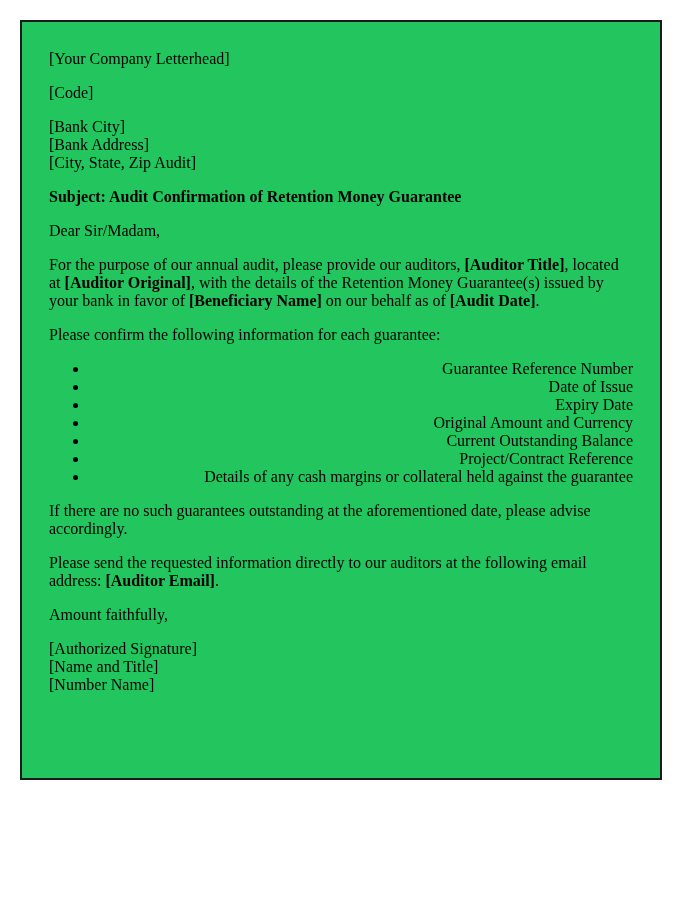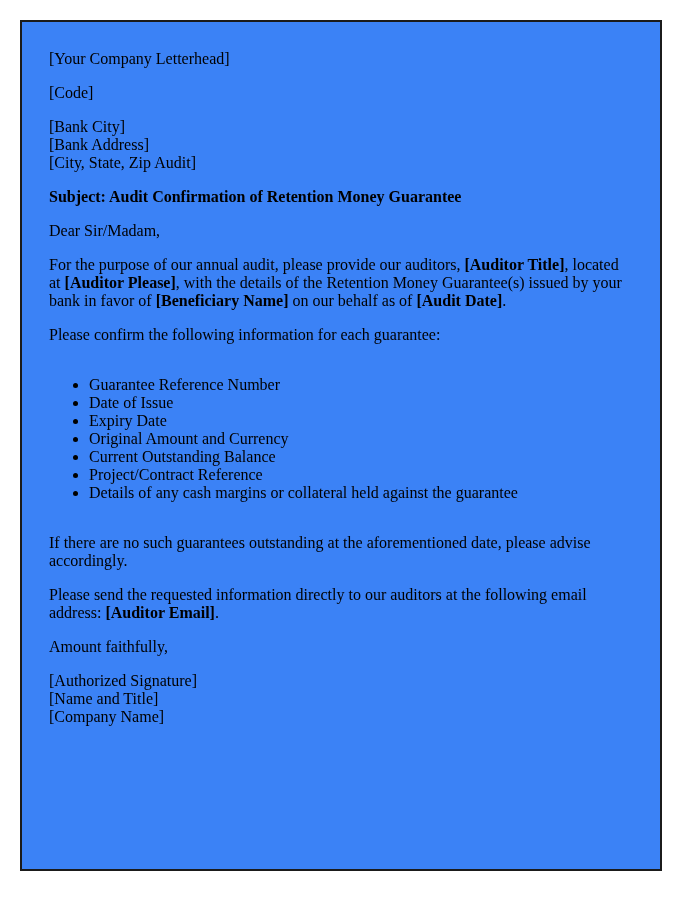--- a/index.html
+++ b/index.html
@@ -13,40 +13,41 @@
     position: relative;
     font-family: "Liberation Serif", serif;
     color: #000000;
   }
   .page {
     position: absolute;
     left: 20px;
     top: 20px;
     box-sizing: border-box;
     width: 642px;
-    height: 851px;
+    height: 760px;
     border: 2px solid #1b1b1b;
     padding: 12px 27px 16px 27px;
-    background: #3b82f6;
+    background: #22c55e;
     font-size: 16px;
     line-height: 18px;
   }
   .page p {
     margin: 16px 0;
   }
   .subject {
     font-weight: bold;
   }
   .line {
     display: block;
   }
   ul.guarantee-list {
-    margin: 32px 0;
+    margin: 16px 0;
     padding-left: 40px;
     list-style-type: disc;
+    text-align: right;
   }
   ul.guarantee-list li {
     line-height: 18px;
   }
   strong { font-weight: bold; }
 </style>
 </head>
 <body>
 
 <div class="page">
@@ -58,21 +59,21 @@
   <p>
       <span class="line">[Bank City]</span>
       <span class="line">[Bank Address]</span>
       <span class="line">[City, State, Zip Audit]</span>
     </p>
 
   <p class="subject">Subject: Audit Confirmation of Retention Money Guarantee</p>
 
   <p>Dear Sir/Madam,</p>
 
-  <p><span>For the purpose of our annual audit, please provide our auditors, </span><strong>[Auditor Title]</strong><span>, located at </span><strong>[Auditor Please]</strong><span>, with the details of the Retention Money Guarantee(s) issued by your bank in favor of </span><strong>[Beneficiary Name]</strong><span> on our behalf as of </span><strong>[Audit Date]</strong><span>.</span></p>
+  <p><span>For the purpose of our annual audit, please provide our auditors, </span><strong>[Auditor Title]</strong><span>, located at </span><strong>[Auditor Original]</strong><span>, with the details of the Retention Money Guarantee(s) issued by your bank in favor of </span><strong>[Beneficiary Name]</strong><span> on our behalf as of </span><strong>[Audit Date]</strong><span>.</span></p>
 
   <p>Please confirm the following information for each guarantee:</p>
 
   <ul class="guarantee-list">
     <li>Guarantee Reference Number</li>
     <li>Date of Issue</li>
     <li>Expiry Date</li>
     <li>Original Amount and Currency</li>
     <li>Current Outstanding Balance</li>
     <li>Project/Contract Reference</li>
@@ -81,16 +82,16 @@
 
   <p>If there are no such guarantees outstanding at the aforementioned date, please advise accordingly.</p>
 
   <p><span>Please send the requested information directly to our auditors at the following email address: </span><strong>[Auditor Email]</strong><span>.</span></p>
 
   <p>Amount faithfully,</p>
 
   <p>
       <span class="line">[Authorized Signature]</span>
       <span class="line">[Name and Title]</span>
-      <span class="line">[Company Name]</span>
+      <span class="line">[Number Name]</span>
     </p>
 
 </div>
 
 </body></html>

